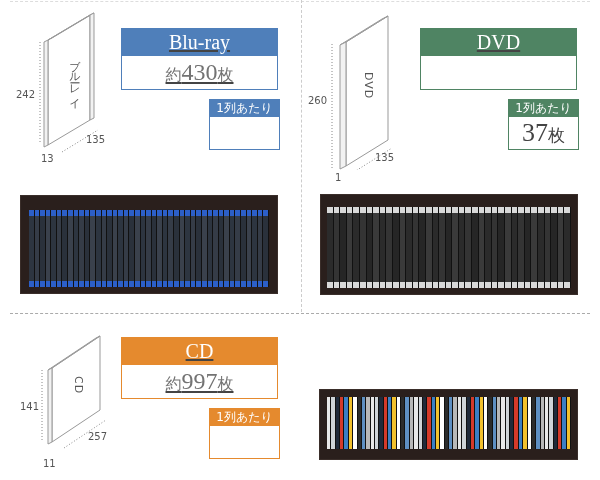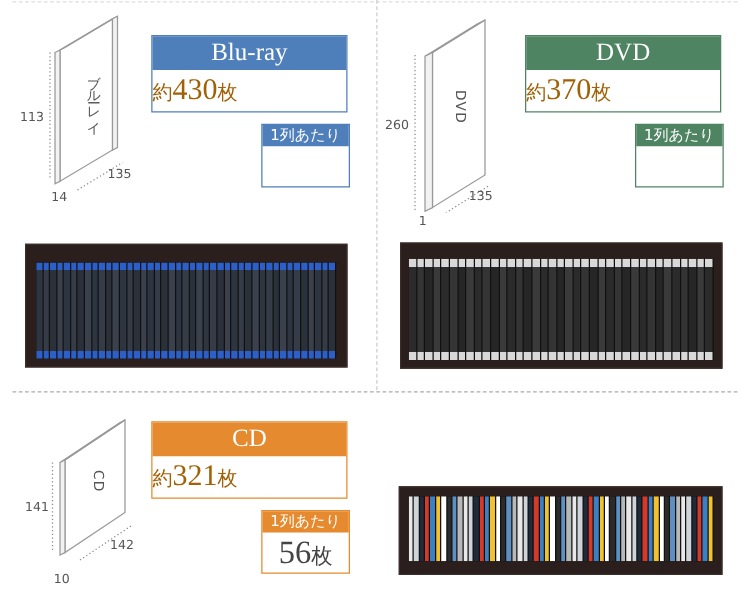--- a/index.html
+++ b/index.html
@@ -3,23 +3,23 @@
 <meta charset="utf-8">
 <style>
   html,body{margin:0;padding:0;background:#fff;}
   body{width:600px;height:480px;position:relative;overflow:hidden;font-family:"Liberation Sans",sans-serif;color:#444;}
   .vdiv{position:absolute;left:301px;top:0;height:312px;border-left:1px dashed #ccc;}
   .hdiv{position:absolute;left:10px;right:10px;top:313px;border-top:1px dashed #aaa;}
   .topdash{position:absolute;left:10px;right:10px;top:1px;border-top:1px dashed #ddd;}
   .panel{position:absolute;}
   .diagram{position:absolute;}
   .diagram svg{display:block;}
-  .title-box{position:absolute;width:157px;height:62px;border:1px solid;box-sizing:border-box;background:#fff;}
+  .title-box{position:absolute;width:157px;height:62px;border:1px solid;box-sizing:border-box;background:#fff;text-decoration:underline;}
   .title-box .head{height:27px;color:#fff;font-family:"Liberation Serif",serif;font-size:20px;text-align:center;line-height:27px;}
-  .title-box .val{height:33px;text-align:left;font-family:"Liberation Serif",serif;font-size:24px;line-height:33px;color:#a16207;}
+  .title-box .val{height:33px;text-align:center;font-family:"Liberation Serif",serif;font-size:24px;line-height:33px;color:#737373;}
   .title-box .val .pre,.title-box .val .suf{font-size:16px;font-family:"DejaVu Sans",sans-serif;}
   .per-box{position:absolute;width:71px;height:51px;border:1px solid;box-sizing:border-box;background:#fff;}
   .per-box .head{height:17px;color:#fff;font-size:12px;text-align:center;line-height:17px;font-family:"DejaVu Sans",sans-serif;}
   .per-box .val{height:32px;text-align:center;font-family:"Liberation Serif",serif;font-size:26px;line-height:32px;color:#444;}
   .per-box .val .suf{font-size:17px;font-family:"DejaVu Sans",sans-serif;}
   .shelf{position:absolute;background:#2a1f1c;box-sizing:border-box;border:1px solid #3a2e2a;}
   .shelf .inner{position:absolute;left:8px;right:8px;top:10px;bottom:6px;background:#111;overflow:hidden;display:flex;align-items:flex-end;}
   .spine{height:100%;flex:1;margin-right:1px;}
   .dimtxt{position:absolute;font-size:10px;color:#555;font-family:"DejaVu Sans",sans-serif;}
 </style>
@@ -35,23 +35,23 @@
     <svg width="90" height="150" viewBox="0 0 90 150">
       <polygon points="20,30 62,5 62,110 20,135" fill="#fff" stroke="#999" stroke-width="1"></polygon>
       <polygon points="20,30 24,28 66,3 62,5" fill="#f2f2f2" stroke="#999" stroke-width="1"></polygon>
       <polygon points="62,5 66,3 66,108 62,110" fill="#f2f2f2" stroke="#999"></polygon>
       <polygon points="16,32 20,30 20,135 16,137" fill="#f2f2f2" stroke="#999"></polygon>
       <line x1="12" y1="32" x2="12" y2="133" stroke="#888" stroke-dasharray="1,2"></line>
       <line x1="34" y1="142" x2="70" y2="120" stroke="#888" stroke-dasharray="1,2"></line>
     </svg>
   </div>
   <div class="dimtxt" style="left:66px;top:52px;writing-mode:vertical-rl;font-size:11px;">ブルーレイ</div>
-  <div class="dimtxt" style="left:16px;top:89px;">113</div>
+  <div class="dimtxt" style="left:16px;top:89px;">242</div>
   <div class="dimtxt" style="left:86px;top:134px;">135</div>
-  <div class="dimtxt" style="left:41px;top:153px;">14</div>
+  <div class="dimtxt" style="left:41px;top:153px;">13</div>
 
   <div class="title-box" style="left:121px;top:28px;border-color:#4f7fba;">
     <div class="head" style="background:#4f7fba;">Blu-ray</div>
     <div class="val"><span class="pre">約</span><span>430</span><span class="suf">枚</span></div>
   </div>
   <div class="per-box" style="left:209px;top:99px;border-color:#4f7fba;">
     <div class="head" style="background:#4f7fba;">1列あたり</div>
   </div>
   <div class="shelf" style="left:20px;top:195px;width:258px;height:99px;">
     <div class="inner" id="bluray-spines" style="top:14px;">
@@ -112,24 +112,24 @@
       <line x1="28" y1="162" x2="66" y2="138" stroke="#888" stroke-dasharray="1,2"></line>
     </svg>
   </div>
   <div class="dimtxt" style="left:62px;top:72px;writing-mode:vertical-rl;font-size:11px;letter-spacing:1px;">DVD</div>
   <div class="dimtxt" style="left:8px;top:95px;">260</div>
   <div class="dimtxt" style="left:75px;top:152px;">135</div>
   <div class="dimtxt" style="left:35px;top:172px;">1</div>
 
   <div class="title-box" style="left:120px;top:28px;border-color:#4f8463;">
     <div class="head" style="background:#4f8463;">DVD</div>
-    <div class="val"><span class="pre">約</span><span>370</span><span class="suf">枚</span></div>
   </div>
   <div class="per-box" style="left:208px;top:99px;border-color:#4f8463;">
     <div class="head" style="background:#4f8463;">1列あたり</div>
+    <div class="val"><span>37</span><span class="suf">枚</span></div>
   </div>
   <div class="shelf" style="left:20px;top:194px;width:258px;height:101px;">
     <div class="inner" id="dvd-spines" style="top:12px;left:6px;right:6px;">
         <div class="spine" style="background: linear-gradient(rgb(216, 216, 216) 0px, rgb(216, 216, 216) 8%, rgb(43, 43, 43) 8%, rgb(43, 43, 43) 92%, rgb(216, 216, 216) 92%);"></div>
         <div class="spine" style="background: linear-gradient(rgb(216, 216, 216) 0px, rgb(216, 216, 216) 8%, rgb(52, 52, 52) 8%, rgb(52, 52, 52) 92%, rgb(216, 216, 216) 92%);"></div>
         <div class="spine" style="background: linear-gradient(rgb(216, 216, 216) 0px, rgb(216, 216, 216) 8%, rgb(38, 38, 38) 8%, rgb(38, 38, 38) 92%, rgb(216, 216, 216) 92%);"></div>
         <div class="spine" style="background: linear-gradient(rgb(216, 216, 216) 0px, rgb(216, 216, 216) 8%, rgb(58, 58, 58) 8%, rgb(58, 58, 58) 92%, rgb(216, 216, 216) 92%);"></div>
         <div class="spine" style="background: linear-gradient(rgb(216, 216, 216) 0px, rgb(216, 216, 216) 8%, rgb(43, 43, 43) 8%, rgb(43, 43, 43) 92%, rgb(216, 216, 216) 92%);"></div>
         <div class="spine" style="background: linear-gradient(rgb(216, 216, 216) 0px, rgb(216, 216, 216) 8%, rgb(52, 52, 52) 8%, rgb(52, 52, 52) 92%, rgb(216, 216, 216) 92%);"></div>
         <div class="spine" style="background: linear-gradient(rgb(216, 216, 216) 0px, rgb(216, 216, 216) 8%, rgb(38, 38, 38) 8%, rgb(38, 38, 38) 92%, rgb(216, 216, 216) 92%);"></div>
@@ -172,30 +172,29 @@
     <svg width="80" height="120" viewBox="0 0 80 120">
       <polygon points="16,36 64,4 64,78 16,110" fill="#fff" stroke="#999"></polygon>
       <polygon points="12,38 16,36 64,4 60,6" fill="#f2f2f2" stroke="#999"></polygon>
       <polygon points="12,38 16,36 16,110 12,112" fill="#f2f2f2" stroke="#999"></polygon>
       <line x1="6" y1="38" x2="6" y2="110" stroke="#888" stroke-dasharray="1,2"></line>
       <line x1="28" y1="116" x2="70" y2="88" stroke="#888" stroke-dasharray="1,2"></line>
     </svg>
   </div>
   <div class="dimtxt" style="left:72px;top:56px;writing-mode:vertical-rl;font-size:11px;letter-spacing:1px;">CD</div>
   <div class="dimtxt" style="left:20px;top:81px;">141</div>
-  <div class="dimtxt" style="left:88px;top:111px;">142</div>
-  <div class="dimtxt" style="left:43px;top:138px;">10</div>
+  <div class="dimtxt" style="left:88px;top:111px;">257</div>
+  <div class="dimtxt" style="left:43px;top:138px;">11</div>
 
   <div class="title-box" style="left:121px;top:17px;border-color:#e58a2e;">
     <div class="head" style="background:#e58a2e;">CD</div>
-    <div class="val"><span class="pre">約</span><span>321</span><span class="suf">枚</span></div>
+    <div class="val"><span class="pre">約</span><span>997</span><span class="suf">枚</span></div>
   </div>
   <div class="per-box" style="left:209px;top:88px;border-color:#e58a2e;">
     <div class="head" style="background:#e58a2e;">1列あたり</div>
-    <div class="val"><span>56</span><span class="suf">枚</span></div>
   </div>
   <div class="shelf" style="left:319px;top:69px;width:259px;height:71px;">
     <div class="inner" id="cd-spines" style="top:7px;bottom:10px;left:7px;right:6px;">
         <div class="spine" style="background: rgb(232, 232, 232);"></div>
         <div class="spine" style="background: rgb(207, 212, 216);"></div>
         <div class="spine" style="background: rgb(31, 42, 58);"></div>
         <div class="spine" style="background: rgb(212, 58, 42);"></div>
         <div class="spine" style="background: rgb(59, 127, 196);"></div>
         <div class="spine" style="background: rgb(242, 193, 46);"></div>
         <div class="spine" style="background: rgb(255, 255, 255);"></div>

